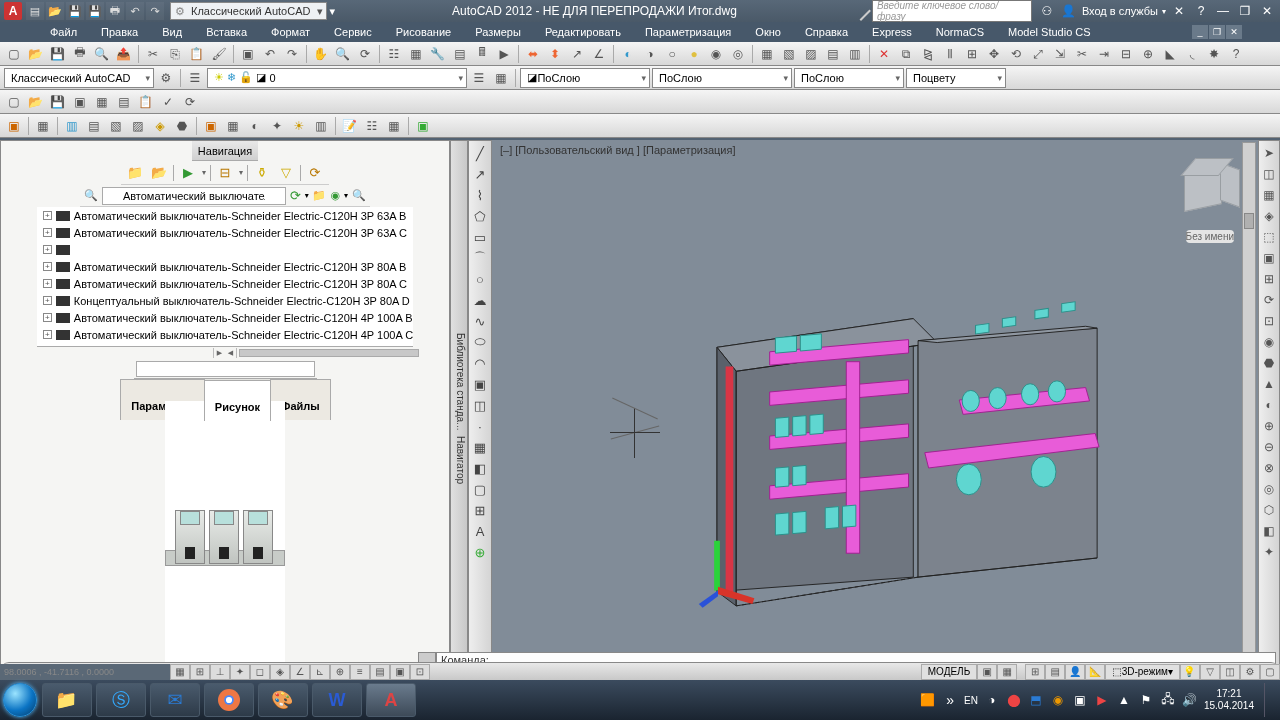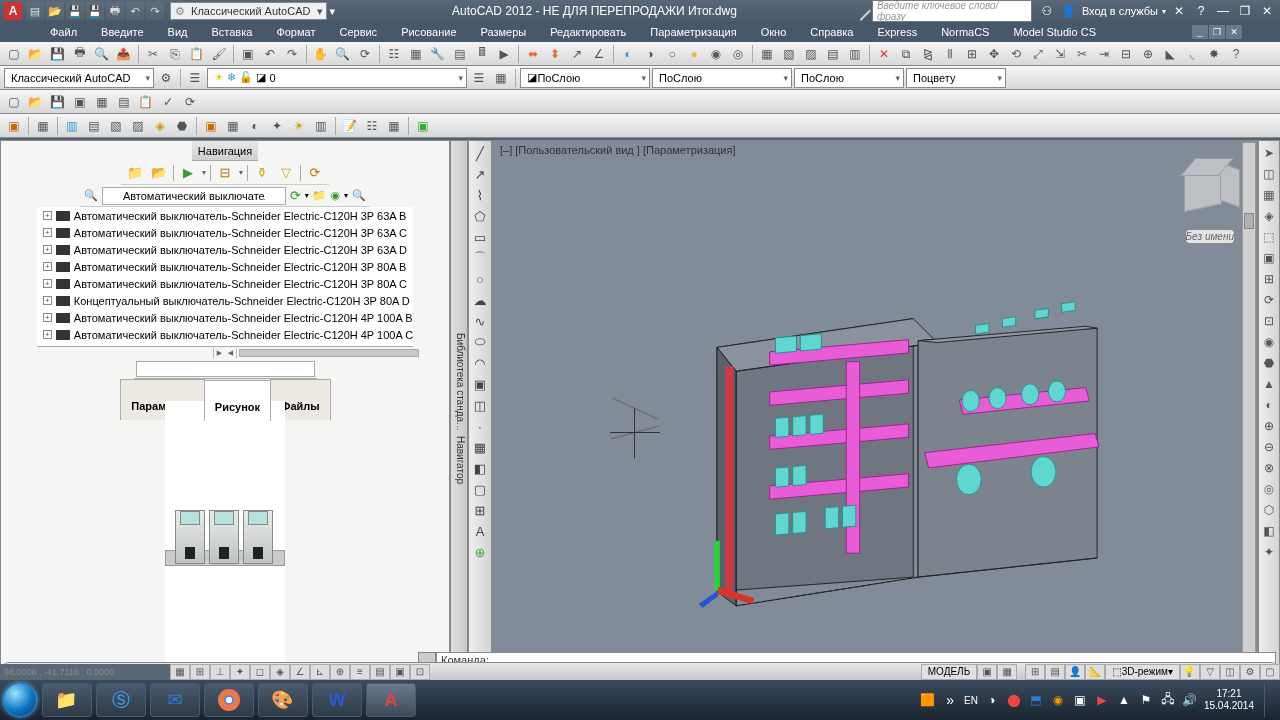--- a/index.html
+++ b/index.html
@@ -47,21 +47,21 @@
 .preview .mod .sw { position:absolute; bottom:4px; left:9px; width:10px; height:12px; background:#222; }
 .preview .mod .top { position:absolute; top:0; left:4px; right:4px; height:14px; background:#b8e0dc; border:1px solid #888; }
 .vtab { width:18px; background:linear-gradient(90deg,#e0e0e0,#c8c8c8); border:1px solid #888; writing-mode:vertical-rl; text-align:center; font-size:10px; padding:6px 1px; cursor:pointer; color:#333; }
 .drawtb { width:24px; background:linear-gradient(90deg,#eee,#d4d4d4); border:1px solid #888; display:flex; flex-direction:column; padding:2px 1px; gap:1px; }
 .drawtb .db { width:20px; height:20px; display:flex; align-items:center; justify-content:center; font-size:13px; color:#444; cursor:pointer; }
 .viewport { flex:1; background:#818c98; position:relative; display:flex; flex-direction:column; }
 .viewport .vlabel { position:absolute; top:4px; left:8px; color:#333; font-size:11px; background:transparent; z-index:5; }
 .viewport .canvas { flex:1; position:relative; overflow:hidden; }
 .viewport .cube { position:absolute; top:16px; right:24px; width:60px; height:60px; opacity:.6; }
 .viewport .cube .face { position:absolute; border:1px solid #aaa; background:#e4e4e4; }
-.viewport .tag { position:absolute; top:90px; right:24px; background:#e4e4e4; color:#666; font-size:10px; padding:1px 0; border-radius:4px;font-style:italic; }
+.viewport .tag { position:absolute; top:90px; right:24px; background:#e4e4e4; color:#666; font-size:10px; padding:1px 0; border-radius:4px; }
 .viewport .vtabs { height:18px; background:#ccc; display:flex; align-items:center; border-top:1px solid #888; }
 .viewport .vtabs .nav { display:flex; }
 .viewport .vtabs .nav span { width:14px; height:16px; border:1px solid #999; background:#ddd; display:flex; align-items:center; justify-content:center; font-size:8px; cursor:pointer; }
 .viewport .vtabs .vtab2 { padding:1px 10px; border:1px solid #888; background:#eee; font-size:10px; cursor:pointer; }
 .viewport .vtabs .vtab2.active { background:#35506f; color:#fff; }
 .viewport .vtabs .hscroll { flex:1; height:14px; background:#ddd; margin-left:4px; position:relative; border:1px solid #aaa; }
 .viewport .vtabs .hscroll .thumb { position:absolute; left:30%; width:120px; top:0; bottom:0; background:#bbb; border:1px solid #888; }
 .righttb { width:22px; background:linear-gradient(90deg,#eee,#d4d4d4); border:1px solid #888; display:flex; flex-direction:column; gap:1px; padding:2px 0; }
 .righttb .rb { width:20px; height:20px; display:flex; align-items:center; justify-content:center; font-size:12px; color:#555; cursor:pointer; }
 .cmdarea { position:absolute; left:418px; right:4px; bottom:16px; height:52px; display:flex; }
@@ -114,21 +114,21 @@
     <span class="ico">✕</span>
     <span class="ico">?</span>
     <span class="ico">—</span>
     <span class="ico">❐</span>
     <span class="ico">✕</span>
   </div>
 </div>
 
 <div class="menubar">
   <div class="item">Файл</div>
-  <div class="item">Введите</div>
+  <div class="item">Правка</div>
   <div class="item">Вид</div>
   <div class="item">Вставка</div>
   <div class="item">Формат</div>
   <div class="item">Сервис</div>
   <div class="item">Рисование</div>
   <div class="item">Размеры</div>
   <div class="item">Редактировать</div>
   <div class="item">Параметризация</div>
   <div class="item">Окно</div>
   <div class="item">Справка</div>
@@ -296,21 +296,20 @@
           <span>Автоматический выключатель-Schneider Electric-C120H 3P 63A B</span>
         </div>
       <div class="node">
           <span class="pm">+</span>
           <span class="ni"></span>
           <span>Автоматический выключатель-Schneider Electric-C120H 3P 63A C</span>
         </div>
       <div class="node">
           <span class="pm">+</span>
           <span class="ni"></span>
-          <span>Автоматический выключатель-Schneider Electric-C120H 3P 63A D</span>
         </div>
       <div class="node">
           <span class="pm">+</span>
           <span class="ni"></span>
           <span>Автоматический выключатель-Schneider Electric-C120H 3P 80A B</span>
         </div>
       <div class="node">
           <span class="pm">+</span>
           <span class="ni"></span>
           <span>Автоматический выключатель-Schneider Electric-C120H 3P 80A C</span>

